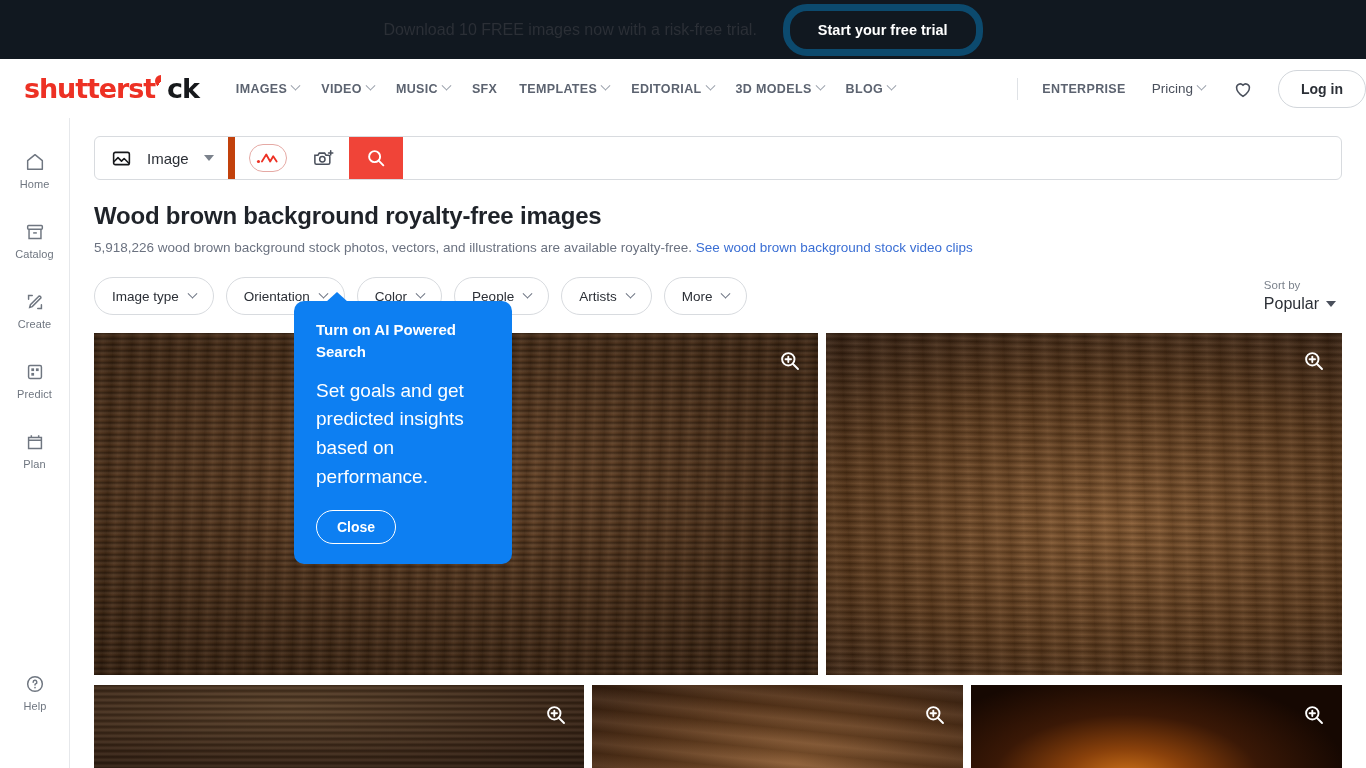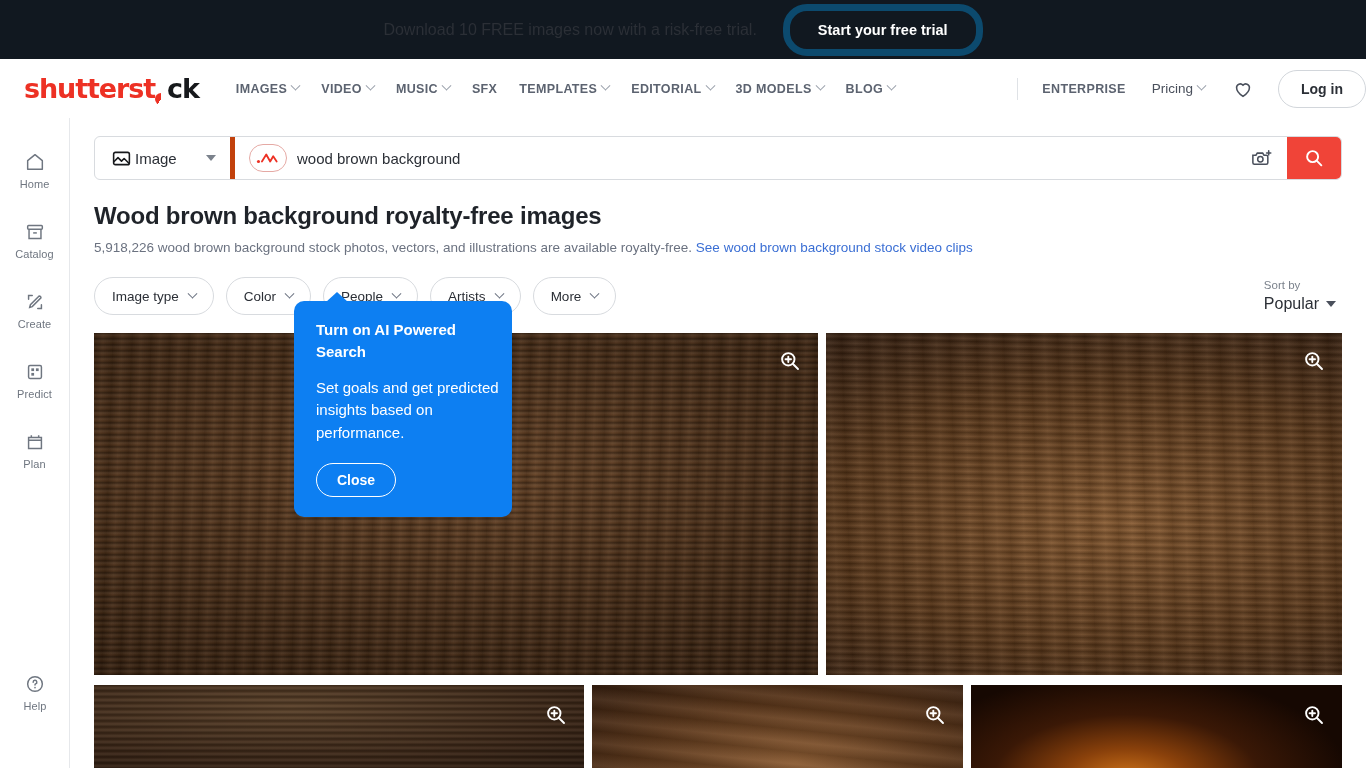--- a/index.html
+++ b/index.html
@@ -45,21 +45,21 @@
     position: relative;
     z-index: 25;
     white-space: nowrap;
     overflow: hidden;
   }
   .logo {
     font-size: 27px;
     font-weight: bold;
     letter-spacing: -1.1px;
     display: flex;
-    align-items: flex-end;
+    align-items: flex-start;
     margin-right: 26px;
     cursor: pointer;
     font-family: "DejaVu Sans", sans-serif;
   }
   .logo .l-red { color: #ed3124; }
   .logo .l-dark { color: #17191c; }
   .logo .l-dot {
     display: inline-block;
     width: 13px; height: 13px;
     position: relative;
@@ -191,24 +191,24 @@
     border: 1px solid #d8dbdf;
     border-radius: 6px;
     display: flex;
     align-items: center;
     background: #fff;
     overflow: hidden;
   }
   .type-select {
     display: flex;
     align-items: center;
-    gap: 3px;
+    gap: 15px;
     padding: 0 14px 0 16px;
     height: 100%;
-    border-right: 5px solid #c2410c;
+    border-right: 7px solid #c2410c;
     cursor: pointer;
     min-width: 140px;
   }
   .type-label { font-size: 15px; color: #2b2f36; }
   .type-caret {
     margin-left: auto;
     width: 0; height: 0;
     border-left: 5px solid transparent;
     border-right: 5px solid transparent;
     border-top: 6px solid #7b828c;
@@ -380,21 +380,21 @@
     border-right: 11px solid transparent;
     border-bottom: 10px solid #0d7ff2;
   }
   .tip-title {
     font-size: 15px;
     font-weight: bold;
     line-height: 1.45;
     margin-bottom: 14px;
   }
   .tip-body {
-    font-size: 15px;
+    font-size: 19px;
     line-height: 1.52;
     margin-bottom: 18px;
   }
   .tip-close {
     border: 1px solid #ffffff;
     background: transparent;
     color: #ffffff;
     border-radius: 18px;
     font-size: 14px;
     font-weight: bold;
@@ -543,21 +543,20 @@
           <span class="type-caret"></span>
         </div>
 
         <div class="ai-pill">
           <svg width="26" height="16" viewBox="0 0 30 18" fill="none">
             <circle cx="4" cy="13" r="1.8" fill="#ed3124"></circle>
             <path d="M8 13 L13 5 L17.5 13 L21 7 L25 13" stroke="#ed3124" stroke-width="2.1" stroke-linecap="round" stroke-linejoin="round"></path>
           </svg>
         </div>
 
-        <input class="search-input" type="text" value="wood brown background" style="">
 
         <div class="cam-btn">
           <svg width="23" height="23" viewBox="0 0 24 24" fill="none" stroke="#4a505c" stroke-width="1.6">
             <path d="M3 8.5h3.2L7.6 6.4h5.6l1.4 2.1H17a1.6 1.6 0 0 1 1.6 1.6v6.3A1.6 1.6 0 0 1 17 18H4.6A1.6 1.6 0 0 1 3 16.4z"></path>
             <circle cx="10.8" cy="12.8" r="2.8"></circle>
             <path d="M19.5 4v4.4M17.3 6.2h4.4" stroke-linecap="round"></path>
           </svg>
         </div>
 
         <button class="go-btn">
@@ -573,20 +572,24 @@
       <div class="page-title">Wood brown background royalty-free images</div>
       <div class="page-sub">
         <span>5,918,226 wood brown background stock photos, vectors, and illustrations are available royalty-free.</span>
         <a href="#">See wood brown background stock video clips</a>
       </div>
     </div>
 
     <div class="filter-row">
       <button class="chip">
         <span>Image type</span>
+        <span class="caret"></span>
+      </button>
+      <button class="chip">
+        <span>Orientation</span>
         <span class="caret"></span>
       </button>
       <button class="chip">
         <span>Color</span>
         <span class="caret"></span>
       </button>
       <button class="chip">
         <span>People</span>
         <span class="caret"></span>
       </button>

